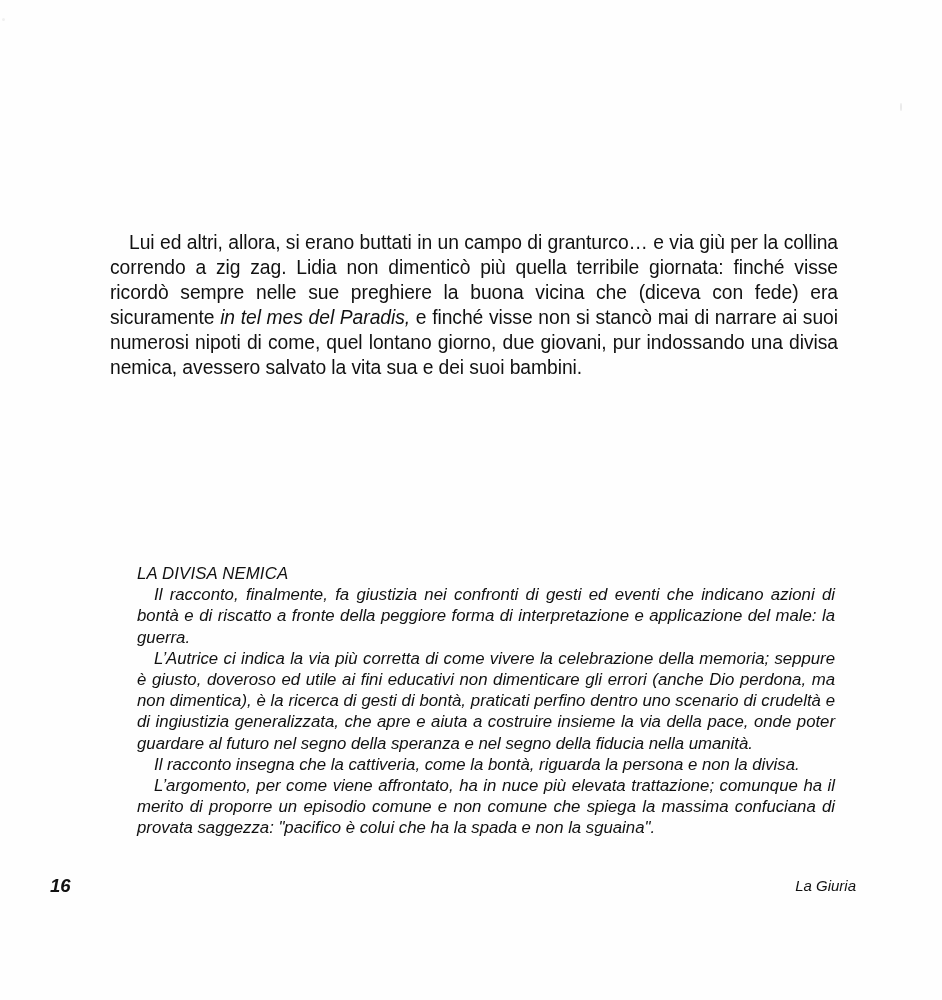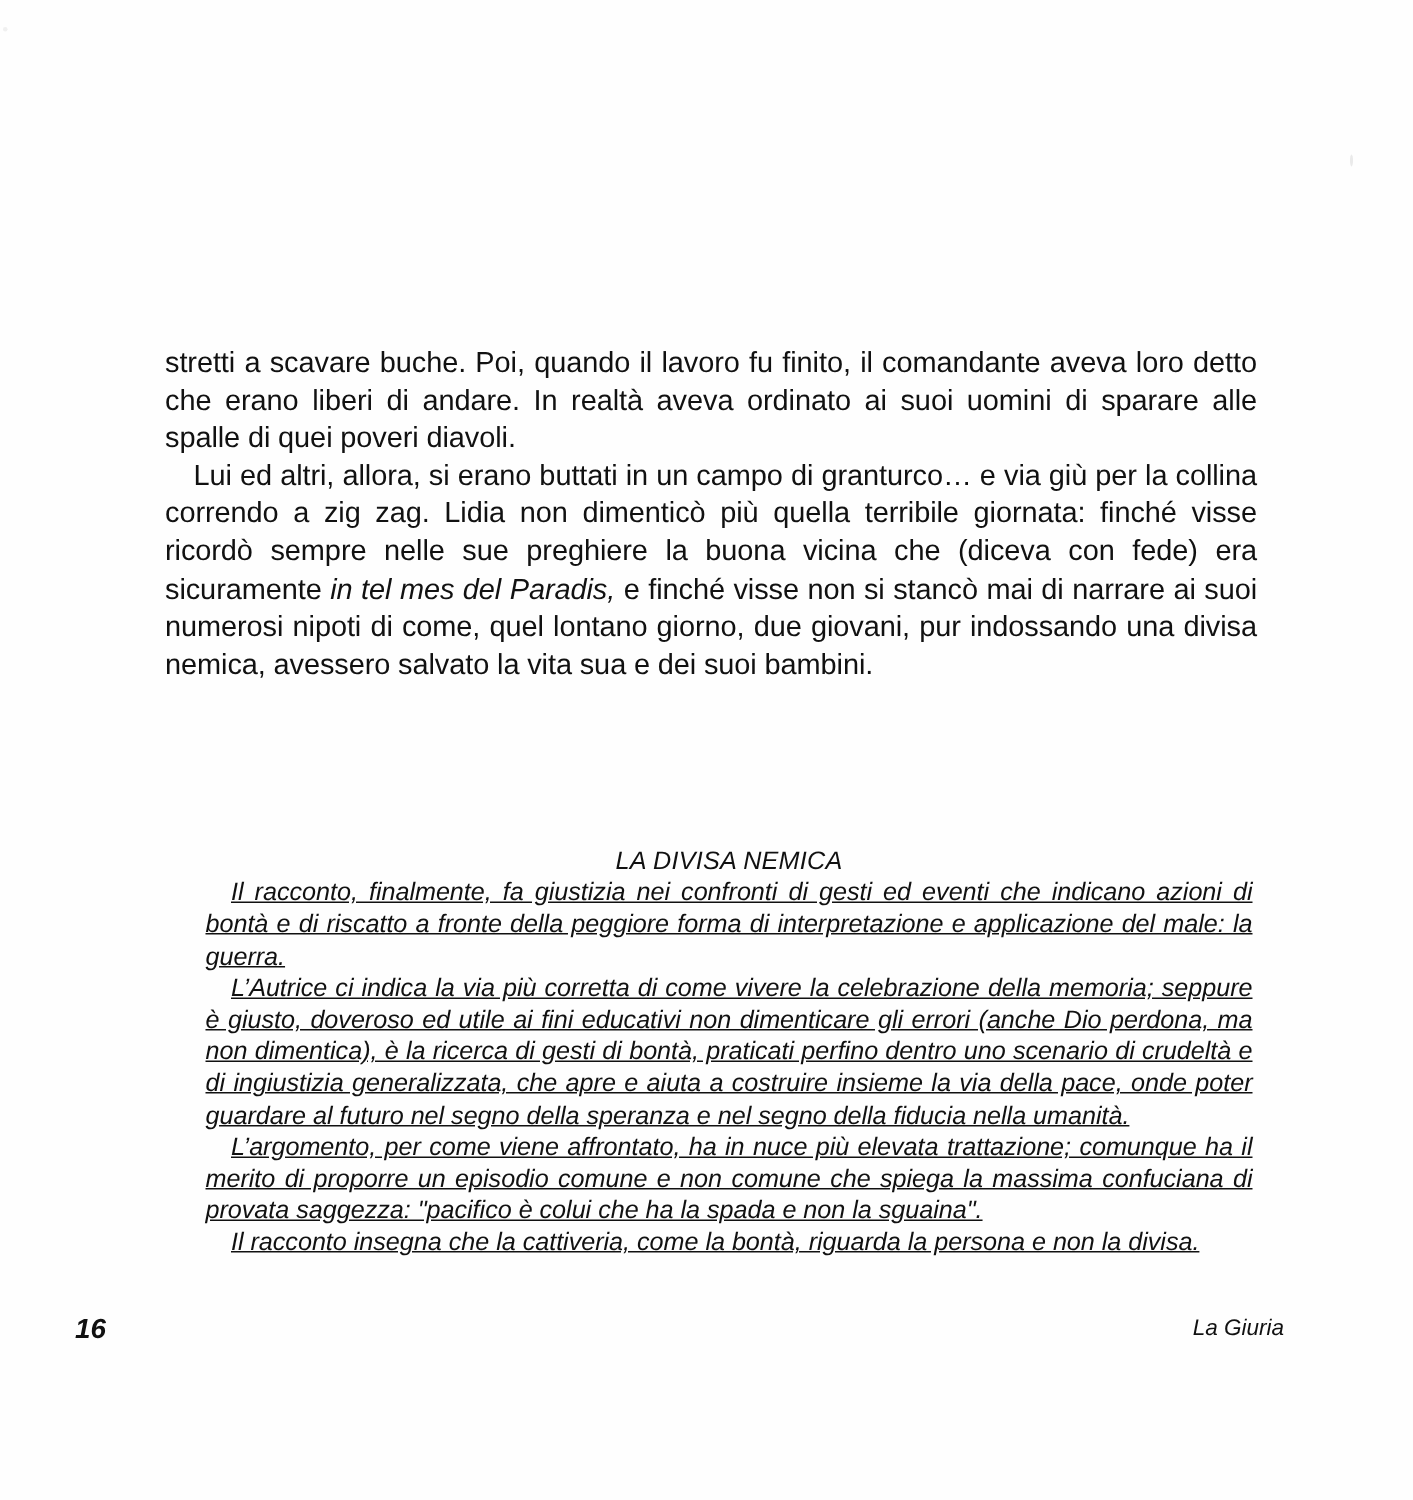--- a/index.html
+++ b/index.html
@@ -61,32 +61,31 @@
     top: 563px;
     width: 698px;
     font-style: italic;
   }
 
   .commentary .heading {
     margin: 0;
     font-size: 16.8px;
     line-height: 21.2px;
     letter-spacing: 0.15px;
-    text-align: center;
+    text-align: left;
   }
 
   .commentary p.para {
     margin: 0;
     font-size: 16.8px;
     line-height: 21.2px;
     text-align: justify;
     text-justify: inter-word;
     text-indent: 17px;
     letter-spacing: -0.02px;
-    text-decoration: underline;
   }
 
   
   .folio {
     position: absolute;
     left: 50px;
     top: 875px;
     font-size: 18.5px;
     font-style: italic;
     line-height: 22px;
@@ -104,28 +103,27 @@
 </style>
 </head>
 <body>
 
 <div class="page">
 
   <span class="speck speck-a"></span>
   <span class="speck speck-b"></span>
 
   <div class="body-block">
-    <p>stretti a scavare buche. Poi, quando il lavoro fu finito, il comandante aveva loro detto che erano liberi di andare. In realtà aveva ordinato ai suoi uomini di sparare alle spalle di quei poveri diavoli.</p>
     <p class="indent"><span>Lui ed altri, allora, si erano buttati in un campo di granturco… e via giù per la collina correndo a zig zag. Lidia non dimenticò più quella terribile giornata: finché visse ricordò sempre nelle sue preghiere la buona vicina che (diceva con fede) era sicuramente </span><em>in tel mes del Paradis,</em><span> e finché visse non si stancò mai di narrare ai suoi numerosi nipoti di come, quel lontano giorno, due giovani, pur indossando una divisa nemica, avessero salvato la vita sua e dei suoi bambini.</span></p>
   </div>
 
   <div class="commentary">
     <p class="heading">LA DIVISA NEMICA</p>
     <p class="para">Il racconto, finalmente, fa giustizia nei confronti di gesti ed eventi che indicano azioni di bontà e di riscatto a fronte della peggiore forma di interpretazione e applicazione del male: la guerra.</p>
     <p class="para">L’Autrice ci indica la via più corretta di come vivere la celebrazione della memoria; seppure è giusto, doveroso ed utile ai fini educativi non dimenticare gli errori (anche Dio perdona, ma non dimentica), è la ricerca di gesti di bontà, praticati perfino dentro uno scenario di crudeltà e di ingiustizia generalizzata, che apre e aiuta a costruire insieme la via della pace, onde poter guardare al futuro nel segno della speranza e nel segno della fiducia nella umanità.</p>
+    <p class="para">Il racconto insegna che la cattiveria, come la bontà, riguarda la persona e non la divisa.</p>
     <p class="para">L’argomento, per come viene affrontato, ha in nuce più elevata trattazione; comunque ha il merito di proporre un episodio comune e non comune che spiega la massima confuciana di provata saggezza: "pacifico è colui che ha la spada e non la sguaina".</p>
-    <p class="para">Il racconto insegna che la cattiveria, come la bontà, riguarda la persona e non la divisa.</p>
   </div>
 
   <div class="folio">16</div>
   <div class="attribution">La Giuria</div>
 
 </div>
 
 </body></html>

